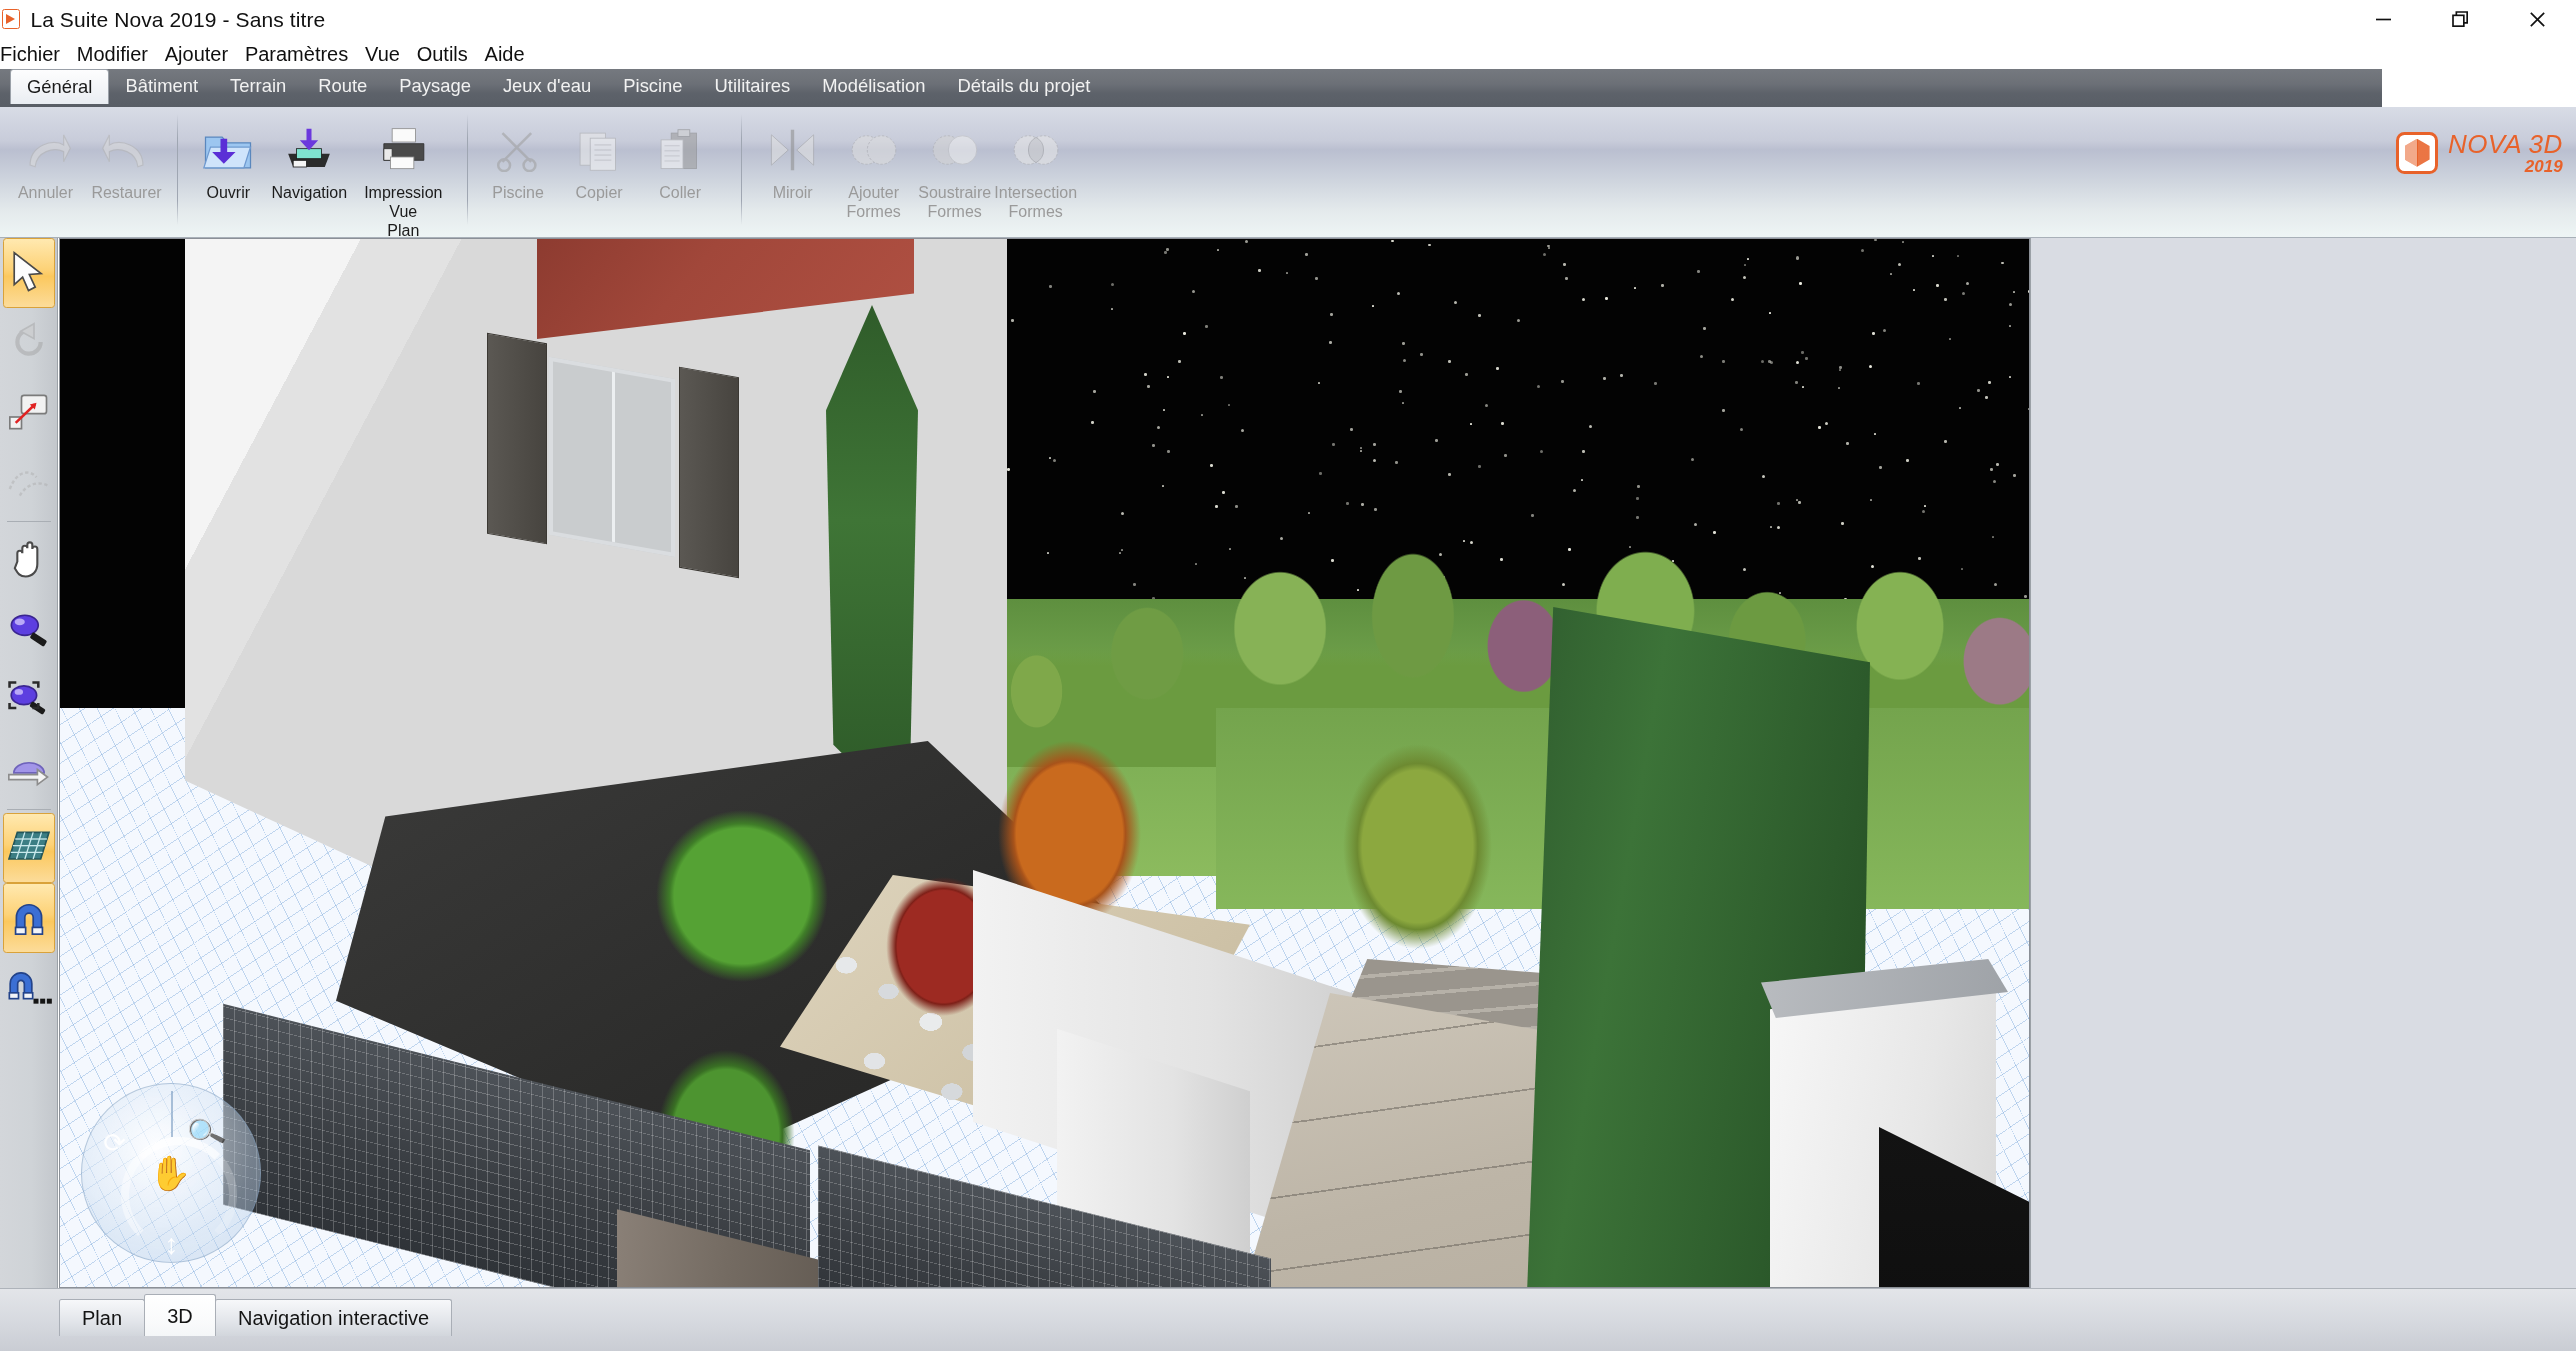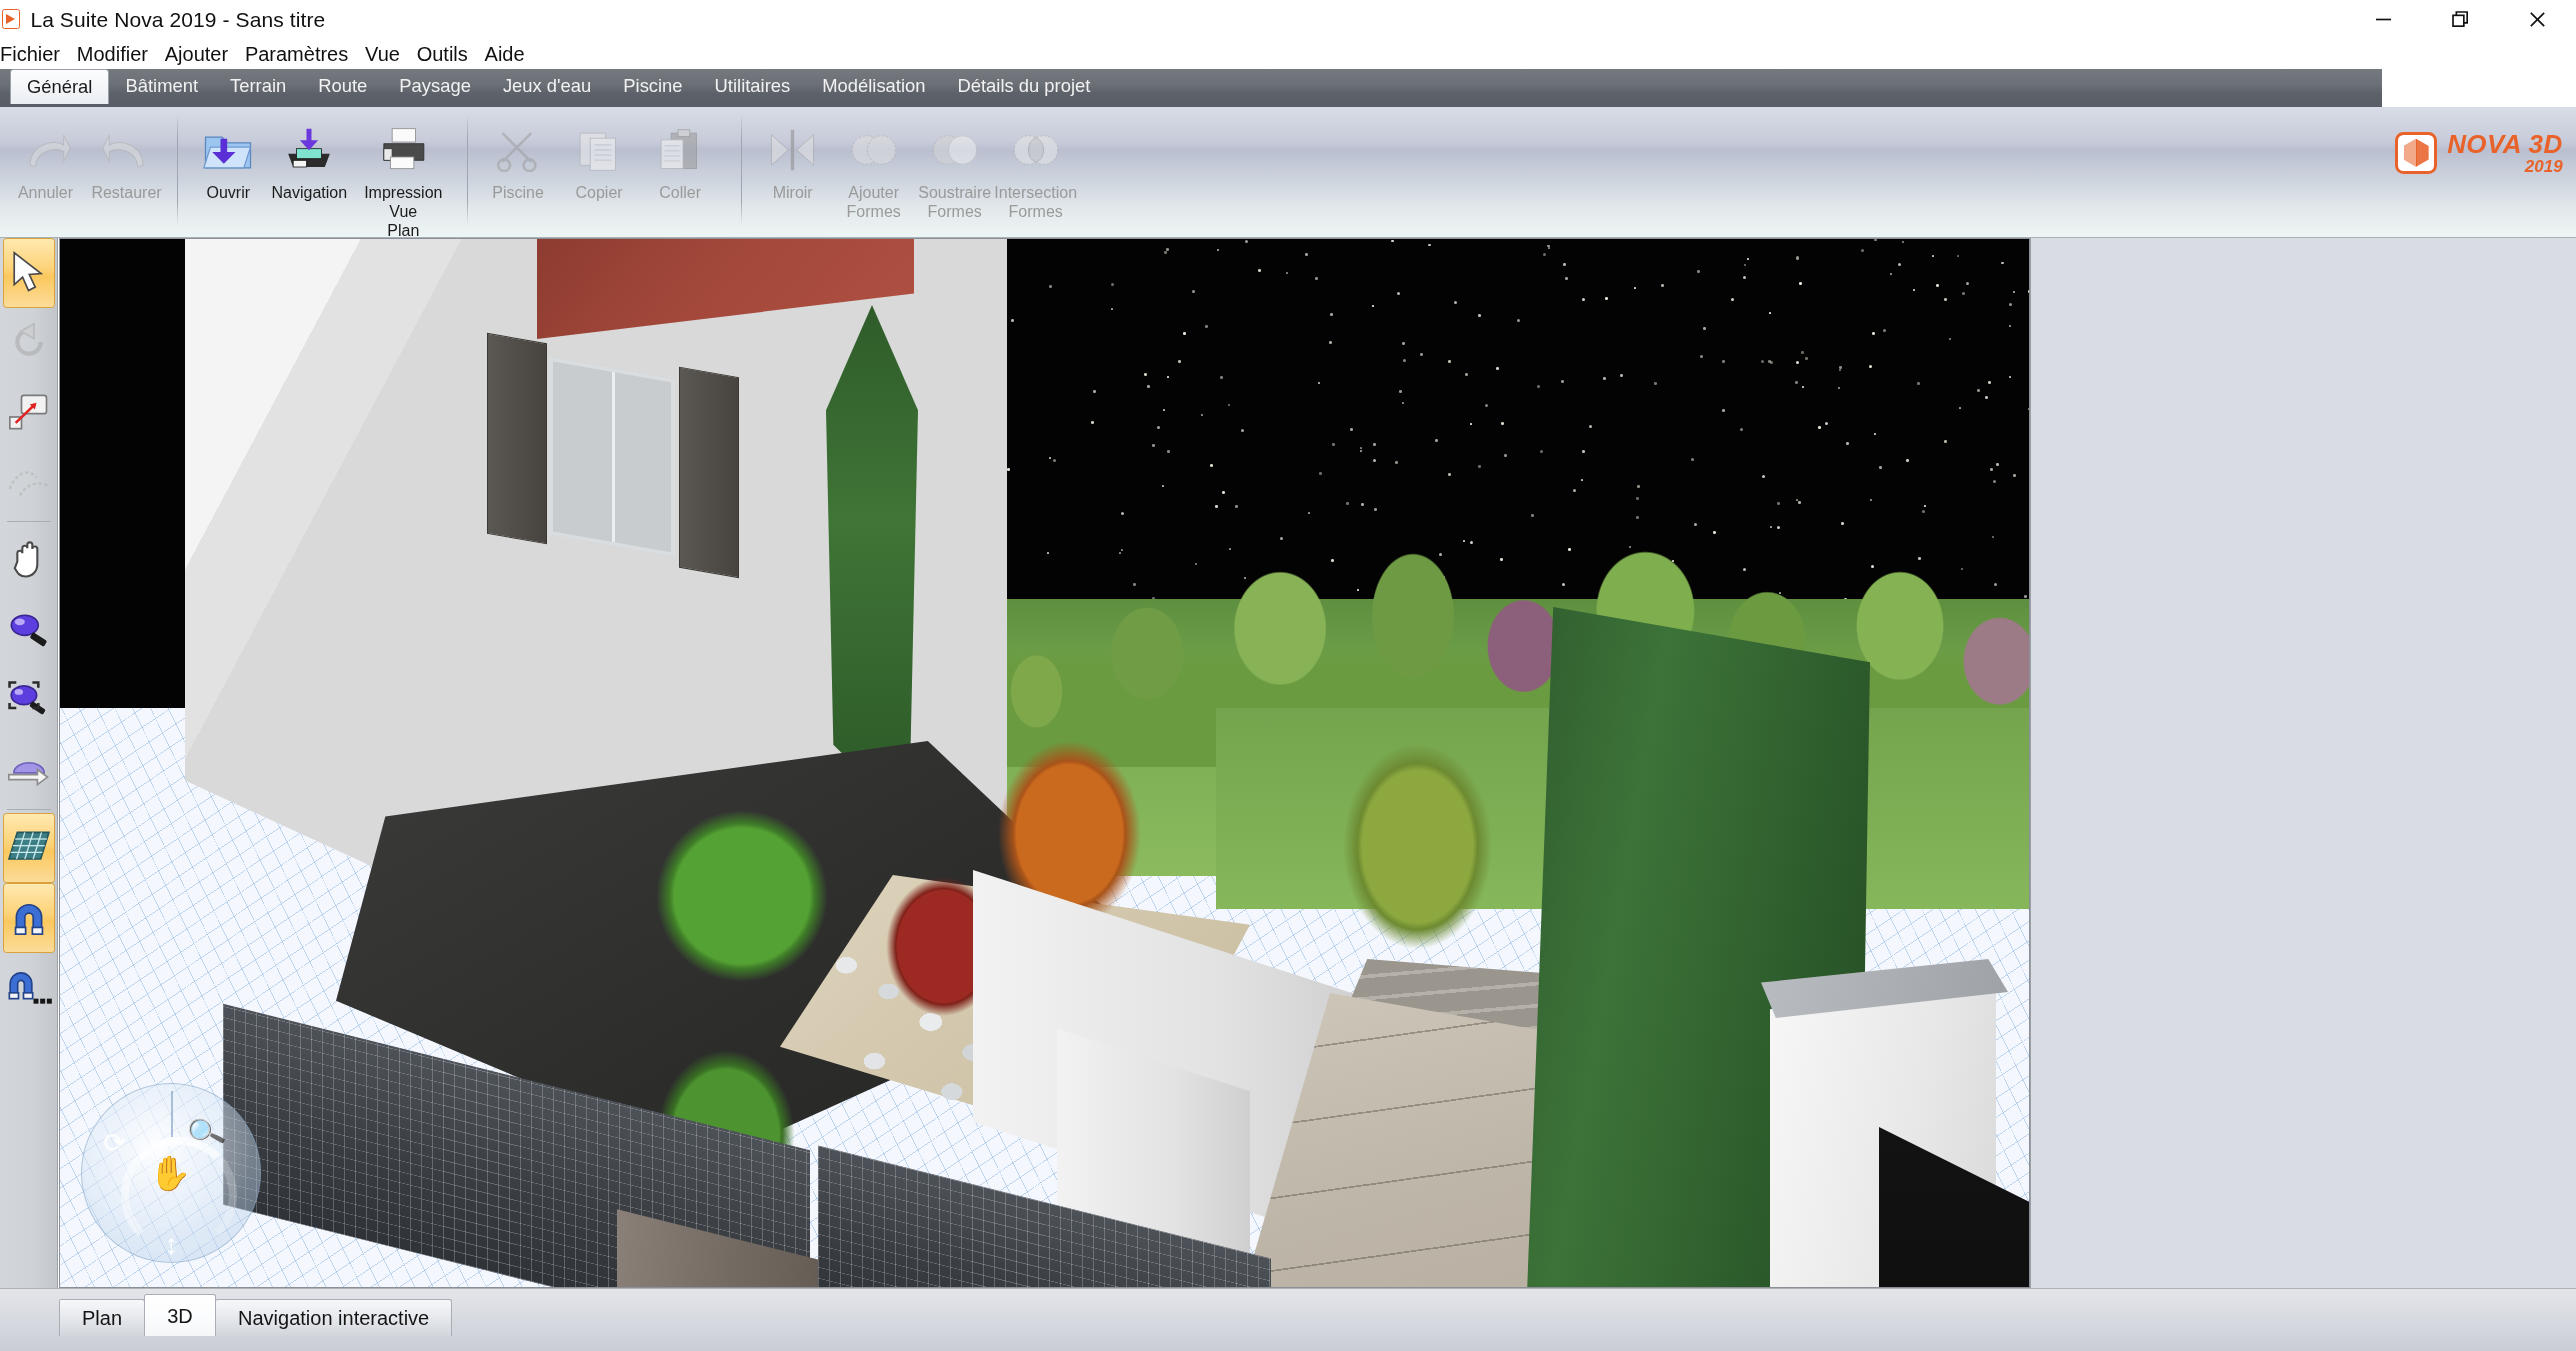--- a/index.html
+++ b/index.html
@@ -49,21 +49,21 @@
   .rbtn.disabled .lbl{color:#9a9a9a;}
   .rbtn.disabled .glyph{opacity:.55;filter:grayscale(100%);}
 
   
   .ribbon-logo{position:absolute;right:13.4px;top:23.5px;display:flex;align-items:center;gap:10px;}
   .logo-cube{width:42px;height:42px;border:3.4px solid #e8622a;border-radius:8.4px;box-sizing:border-box;display:flex;align-items:center;justify-content:center;background:#fff;}
   .logo-cube .hex{width:25px;height:28px;background:#e8622a;clip-path:polygon(50% 0,100% 26%,100% 74%,50% 100%,0 74%,0 26%);position:relative;}
   .logo-cube .hex:after{content:"";position:absolute;left:0;top:0;width:100%;height:100%;
     background:linear-gradient(to right,rgba(255,255,255,.45) 0 48%,rgba(0,0,0,0) 48% 52%,rgba(255,255,255,.12) 52% 100%);}
   .logo-txt{line-height:1;}
-  .logo-txt .l1{font-size:26px;font-weight:bold;font-style:italic;color:#e8622a;letter-spacing:0.4px;}
+  .logo-txt .l1{font-size:26px;font-weight:normal;font-style:italic;color:#e8622a;letter-spacing:0.4px;}
   .logo-txt .l2{font-size:17px;font-weight:bold;font-style:italic;color:#e8622a;text-align:right;margin-top:1.7px;}
 
   
   .lefttool{position:absolute;left:0;top:238px;width:58px;height:1078px;
     background:linear-gradient(to right,#d3d6da 0%,#cfd3d7 55%,#c3c7cc 100%);
     border-right:0.8px solid #9aa0a6;box-sizing:border-box;}
   .ltbtn{width:52px;height:70px;margin:0 auto;display:flex;align-items:center;justify-content:center;cursor:default;position:relative;}
   .ltbtn.on{background:linear-gradient(to bottom,#ffe9b0 0%,#fdd277 45%,#fbc85e 55%,#fcdc9a 100%);
     border:0.8px solid #d9a23a;border-radius:3.4px;box-sizing:border-box;}
   .ltbtn.dim{opacity:.42;}

